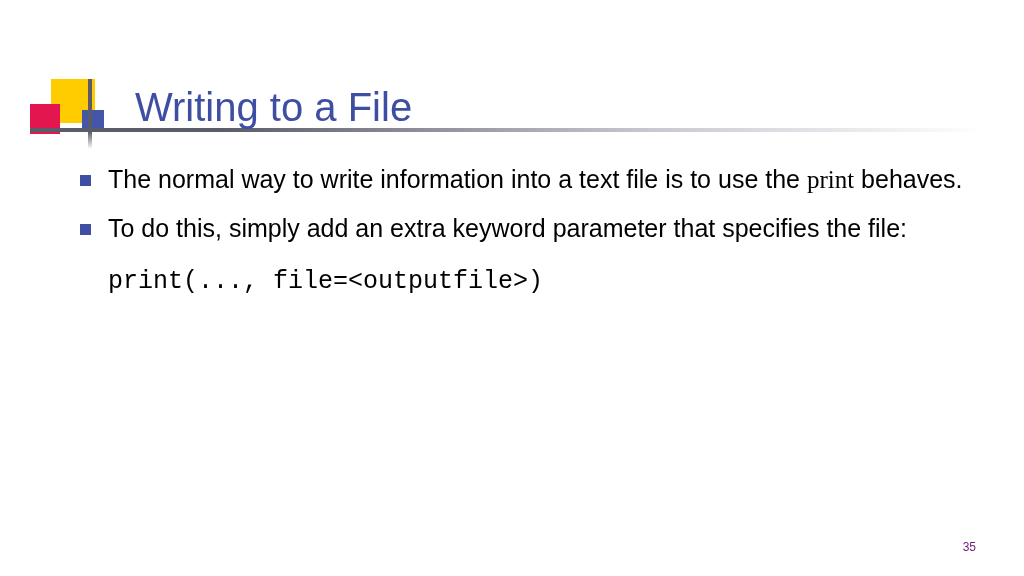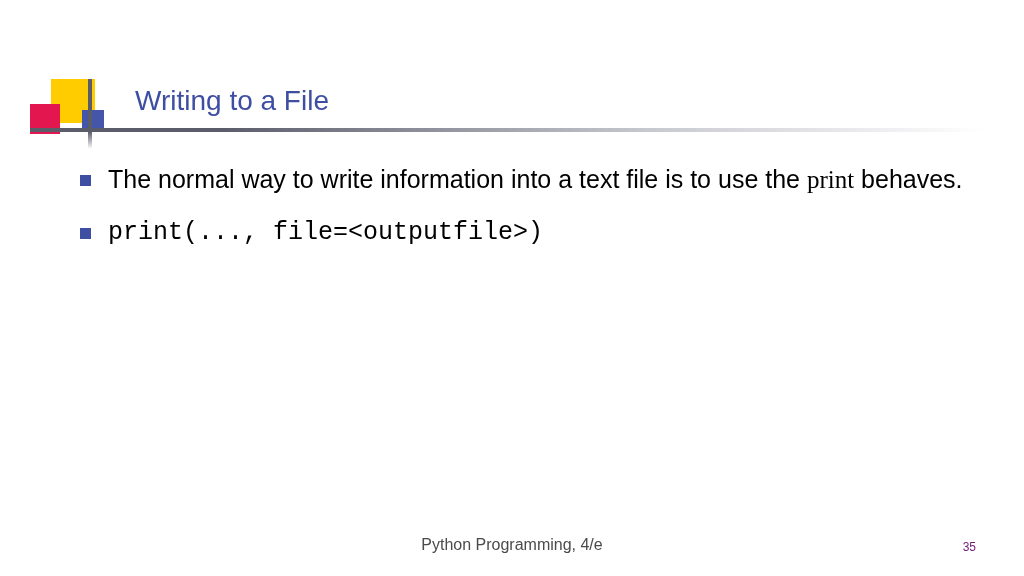--- a/index.html
+++ b/index.html
@@ -11,21 +11,21 @@
   .deco-red    { position: absolute; left: 30px; top: 104px; width: 30px; height: 30px; background: #e3164f; }
   .deco-blue   { position: absolute; left: 82px; top: 110px; width: 22px; height: 22px; background: #4455aa; }
 
   
   .hline, .vline { position: absolute; }
   .hline { left: 30px; top: 128px; right: 40px; height: 4px;
            background: linear-gradient(to right, #5a5c6a 0%, #5a5c6a 20%, #c8c8d0 65%, #fff 100%); }
   .vline { left: 88px; top: 79px;  width: 4px; height: 70px;
            background: linear-gradient(to bottom, #5a5c6a 0%, #5a5c6a 75%, #fff 100%); }
 
-  .title { position: absolute; left: 135px; top: 85px; font-size: 28px; color: #3e4ea3; font-weight: 400; }
+  .title { position: absolute; left: 135px; top: 85px; font-size: 40px; color: #3e4ea3; font-weight: 400; }
 
   .body { position: absolute; left: 78px; top: 163px; right: 50px; }
   ul { list-style: none; }
   li { position: relative; padding-left: 30px; font-size: 25px; line-height: 1.32; margin-bottom: 16px; color: #000; }
   li::before { content: ""; position: absolute; left: 2px; top: 12px; width: 11px; height: 11px; background: #3e4ea3; }
   .mono { font-family: Liberation Serif, serif; }
   .codeblock { font-family: "Courier New", Courier, monospace; font-size: 25px; display: block; margin-top: 20px; }
 
   .footer-center { position: absolute; bottom: 22px; left: 0; right: 0; text-align: center; font-size: 16px; color: #4b4b4b; }
   .footer-pageno { position: absolute; bottom: 22px; right: 48px; font-size: 12px; color: #701a75; }
@@ -42,20 +42,20 @@
   <div class="vline"></div>
 
   <h1 class="title">Writing to a File</h1>
 
   <div class="body">
     <ul>
       <li>
         <span>The normal way to write information into a text file is to use the </span><span class="mono">print</span><span> behaves.</span>
       </li>
       <li>
+        <span>To do this, simply add an extra keyword parameter that specifies the file:</span>
         <span class="codeblock">print(..., file=&lt;outputfile&gt;)</span>
       </li>
     </ul>
   </div>
 
-  <div class="footer-center">Python Programming, 4/e</div>
   <div class="footer-pageno">35</div>
 </div>
 
 </body></html>

